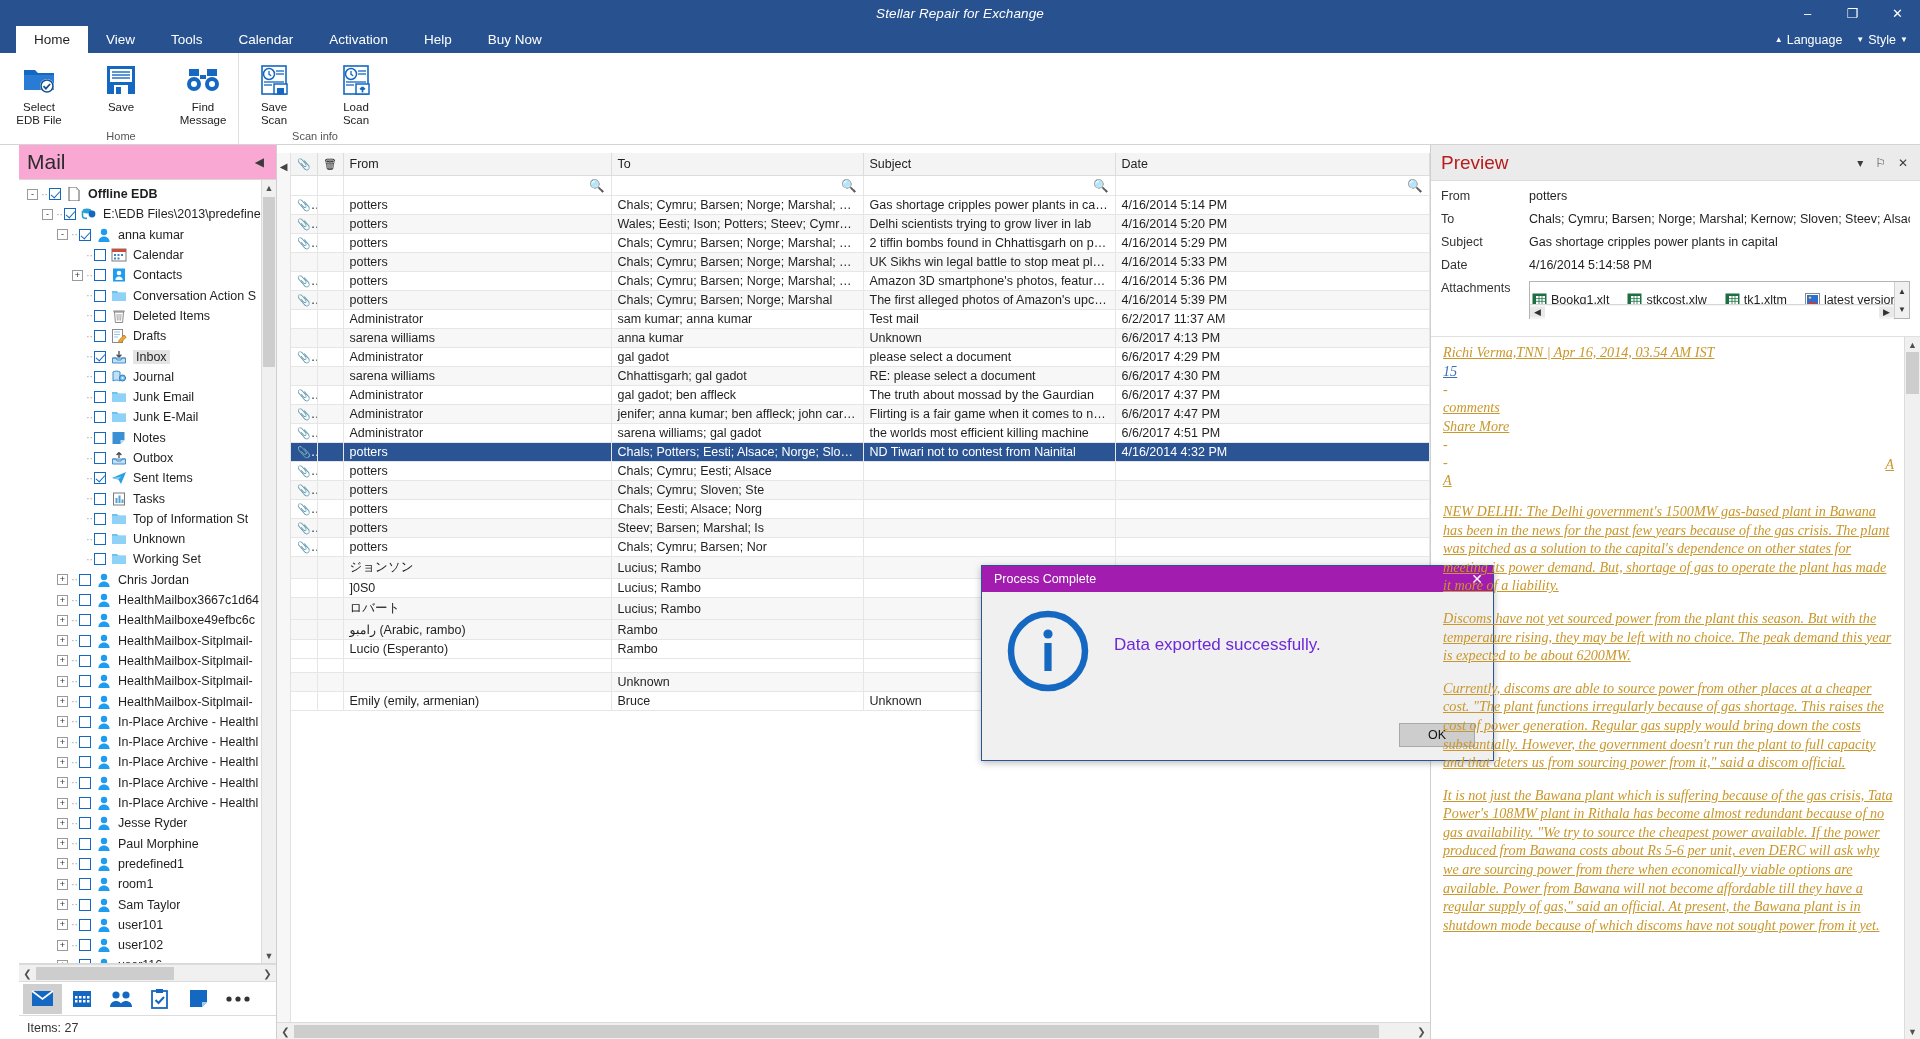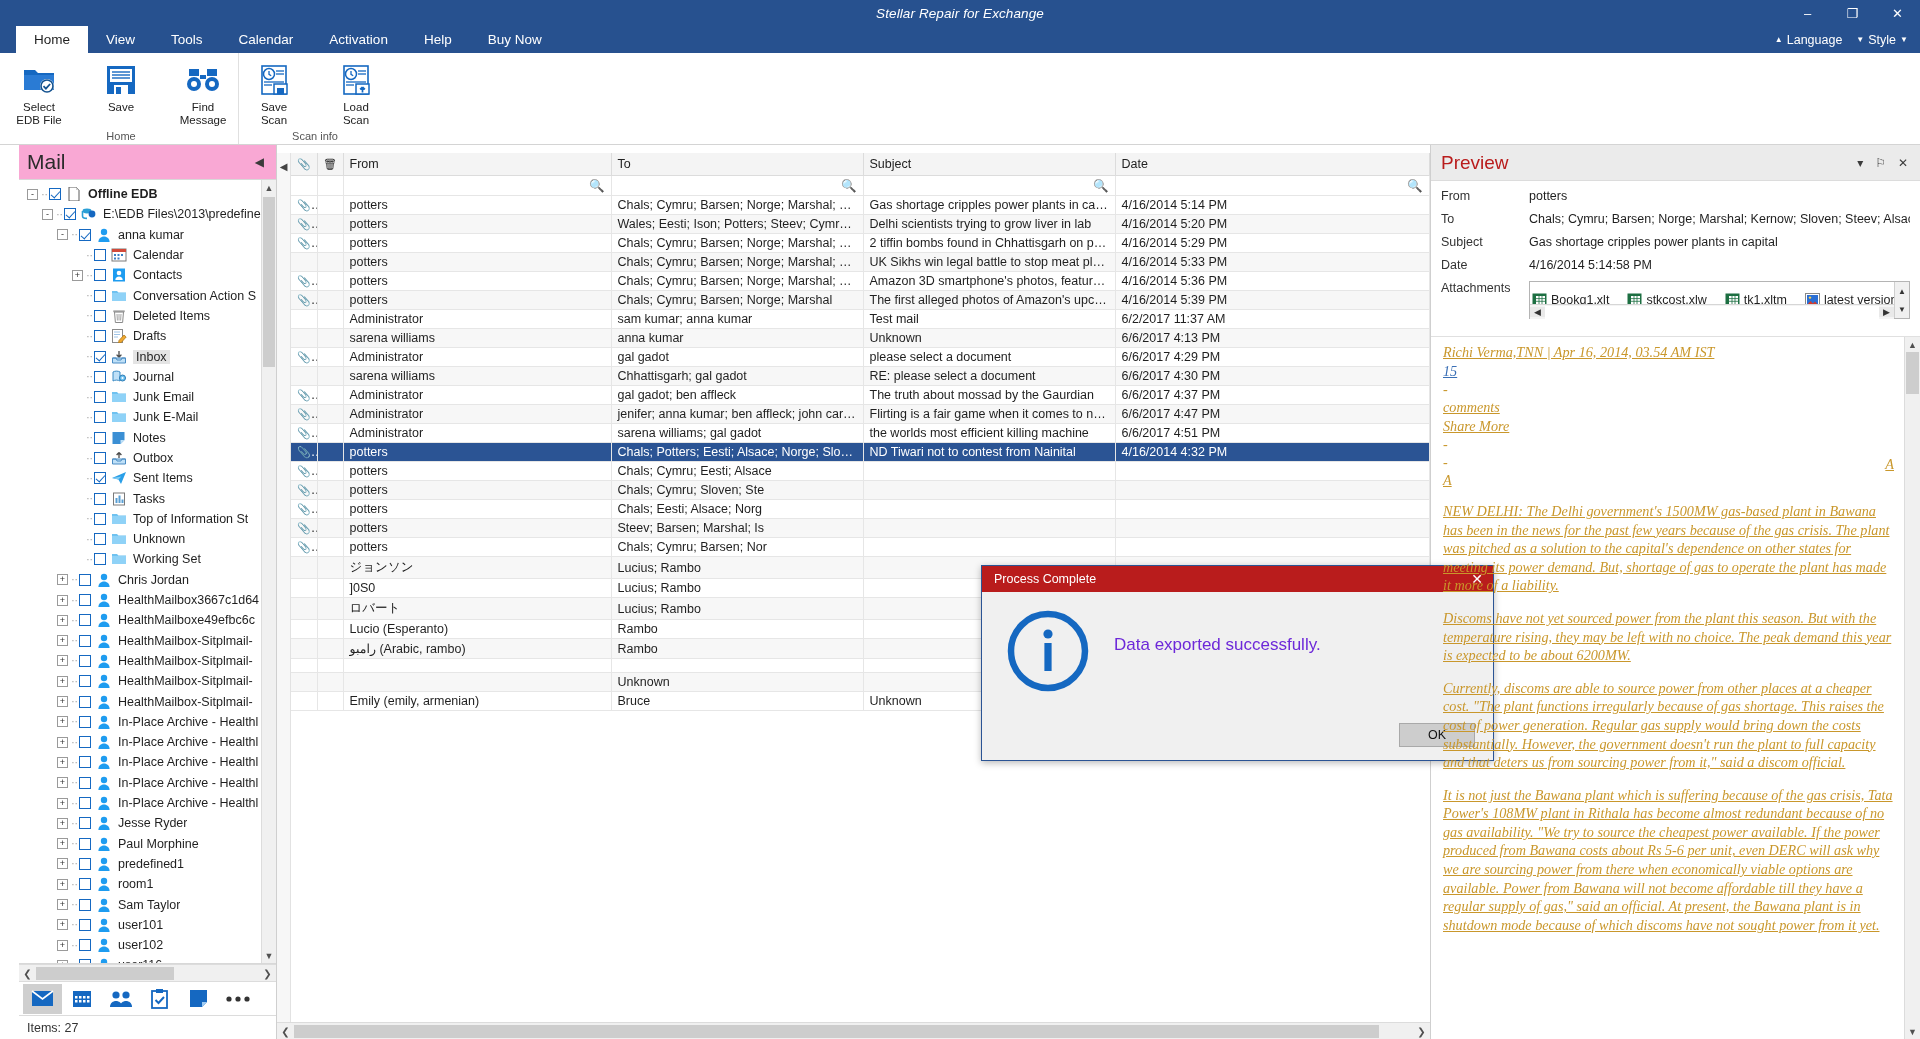--- a/index.html
+++ b/index.html
@@ -225,21 +225,21 @@
   .pv-thumb { position: absolute; left: 1px; right: 1px; top: 0; height: 42px; background: #cdcdcd; }
 
   
   .modal-overlay { position: absolute; inset: 0; pointer-events: none; }
   .modal {
     position: absolute; left: 704px; top: 420px; width: 513px; height: 196px;
     background: #f0f0f0; border: 1px solid #2b5494; box-shadow: 0 2px 7px rgba(0,0,0,.28);
     display: flex; flex-direction: column; pointer-events: auto;
   }
   .modal-bar {
-    height: 26px; background: #b91c1c; color: #fff; display: flex; align-items: center;
+    height: 26px; background: #a21caf; color: #fff; display: flex; align-items: center;
     padding: 0 2px 0 12px; font-size: 12.5px; gap: 40px;
   }
   .modal-bar .mt { flex: 1; }
   .modal-close {
     width: 28px; height: 24px; display: flex; align-items: center; justify-content: center;
     color: #fff; font-size: 14px; cursor: default;
   }
   .modal-body { flex: 1; display: flex; align-items: flex-start; padding: 17px 18px 0 18px; }
   .info-ico { width: 84px; height: 84px; flex: none; margin-left: 6px; }
   .modal-msg { margin-left: 24px; margin-top: 26px; font-size: 17px; color: #6d28d9; }
@@ -1193,32 +1193,32 @@
                 <td></td>
               </tr>
               <tr class="msgrow alt">
                 <td class="c-att"><span class="clip"></span></td>
                 <td class="c-del"></td>
                 <td>ロバート</td>
                 <td>Lucius; Rambo</td>
                 <td></td>
                 <td></td>
               </tr>
+              <tr class="msgrow alt">
+                <td class="c-att"><span class="clip"></span></td>
+                <td class="c-del"></td>
+                <td>رامبو (Arabic, rambo)</td>
+                <td>Rambo</td>
+                <td></td>
+                <td></td>
+              </tr>
               <tr class="msgrow">
                 <td class="c-att"><span class="clip"></span></td>
                 <td class="c-del"></td>
                 <td>Lucio (Esperanto)</td>
-                <td>Rambo</td>
-                <td></td>
-                <td></td>
-              </tr>
-              <tr class="msgrow alt">
-                <td class="c-att"><span class="clip"></span></td>
-                <td class="c-del"></td>
-                <td>رامبو (Arabic, rambo)</td>
                 <td>Rambo</td>
                 <td></td>
                 <td></td>
               </tr>
               <tr class="msgrow">
                 <td class="c-att"><span class="clip"></span></td>
                 <td class="c-del"></td>
                 <td></td>
                 <td></td>
                 <td></td>

